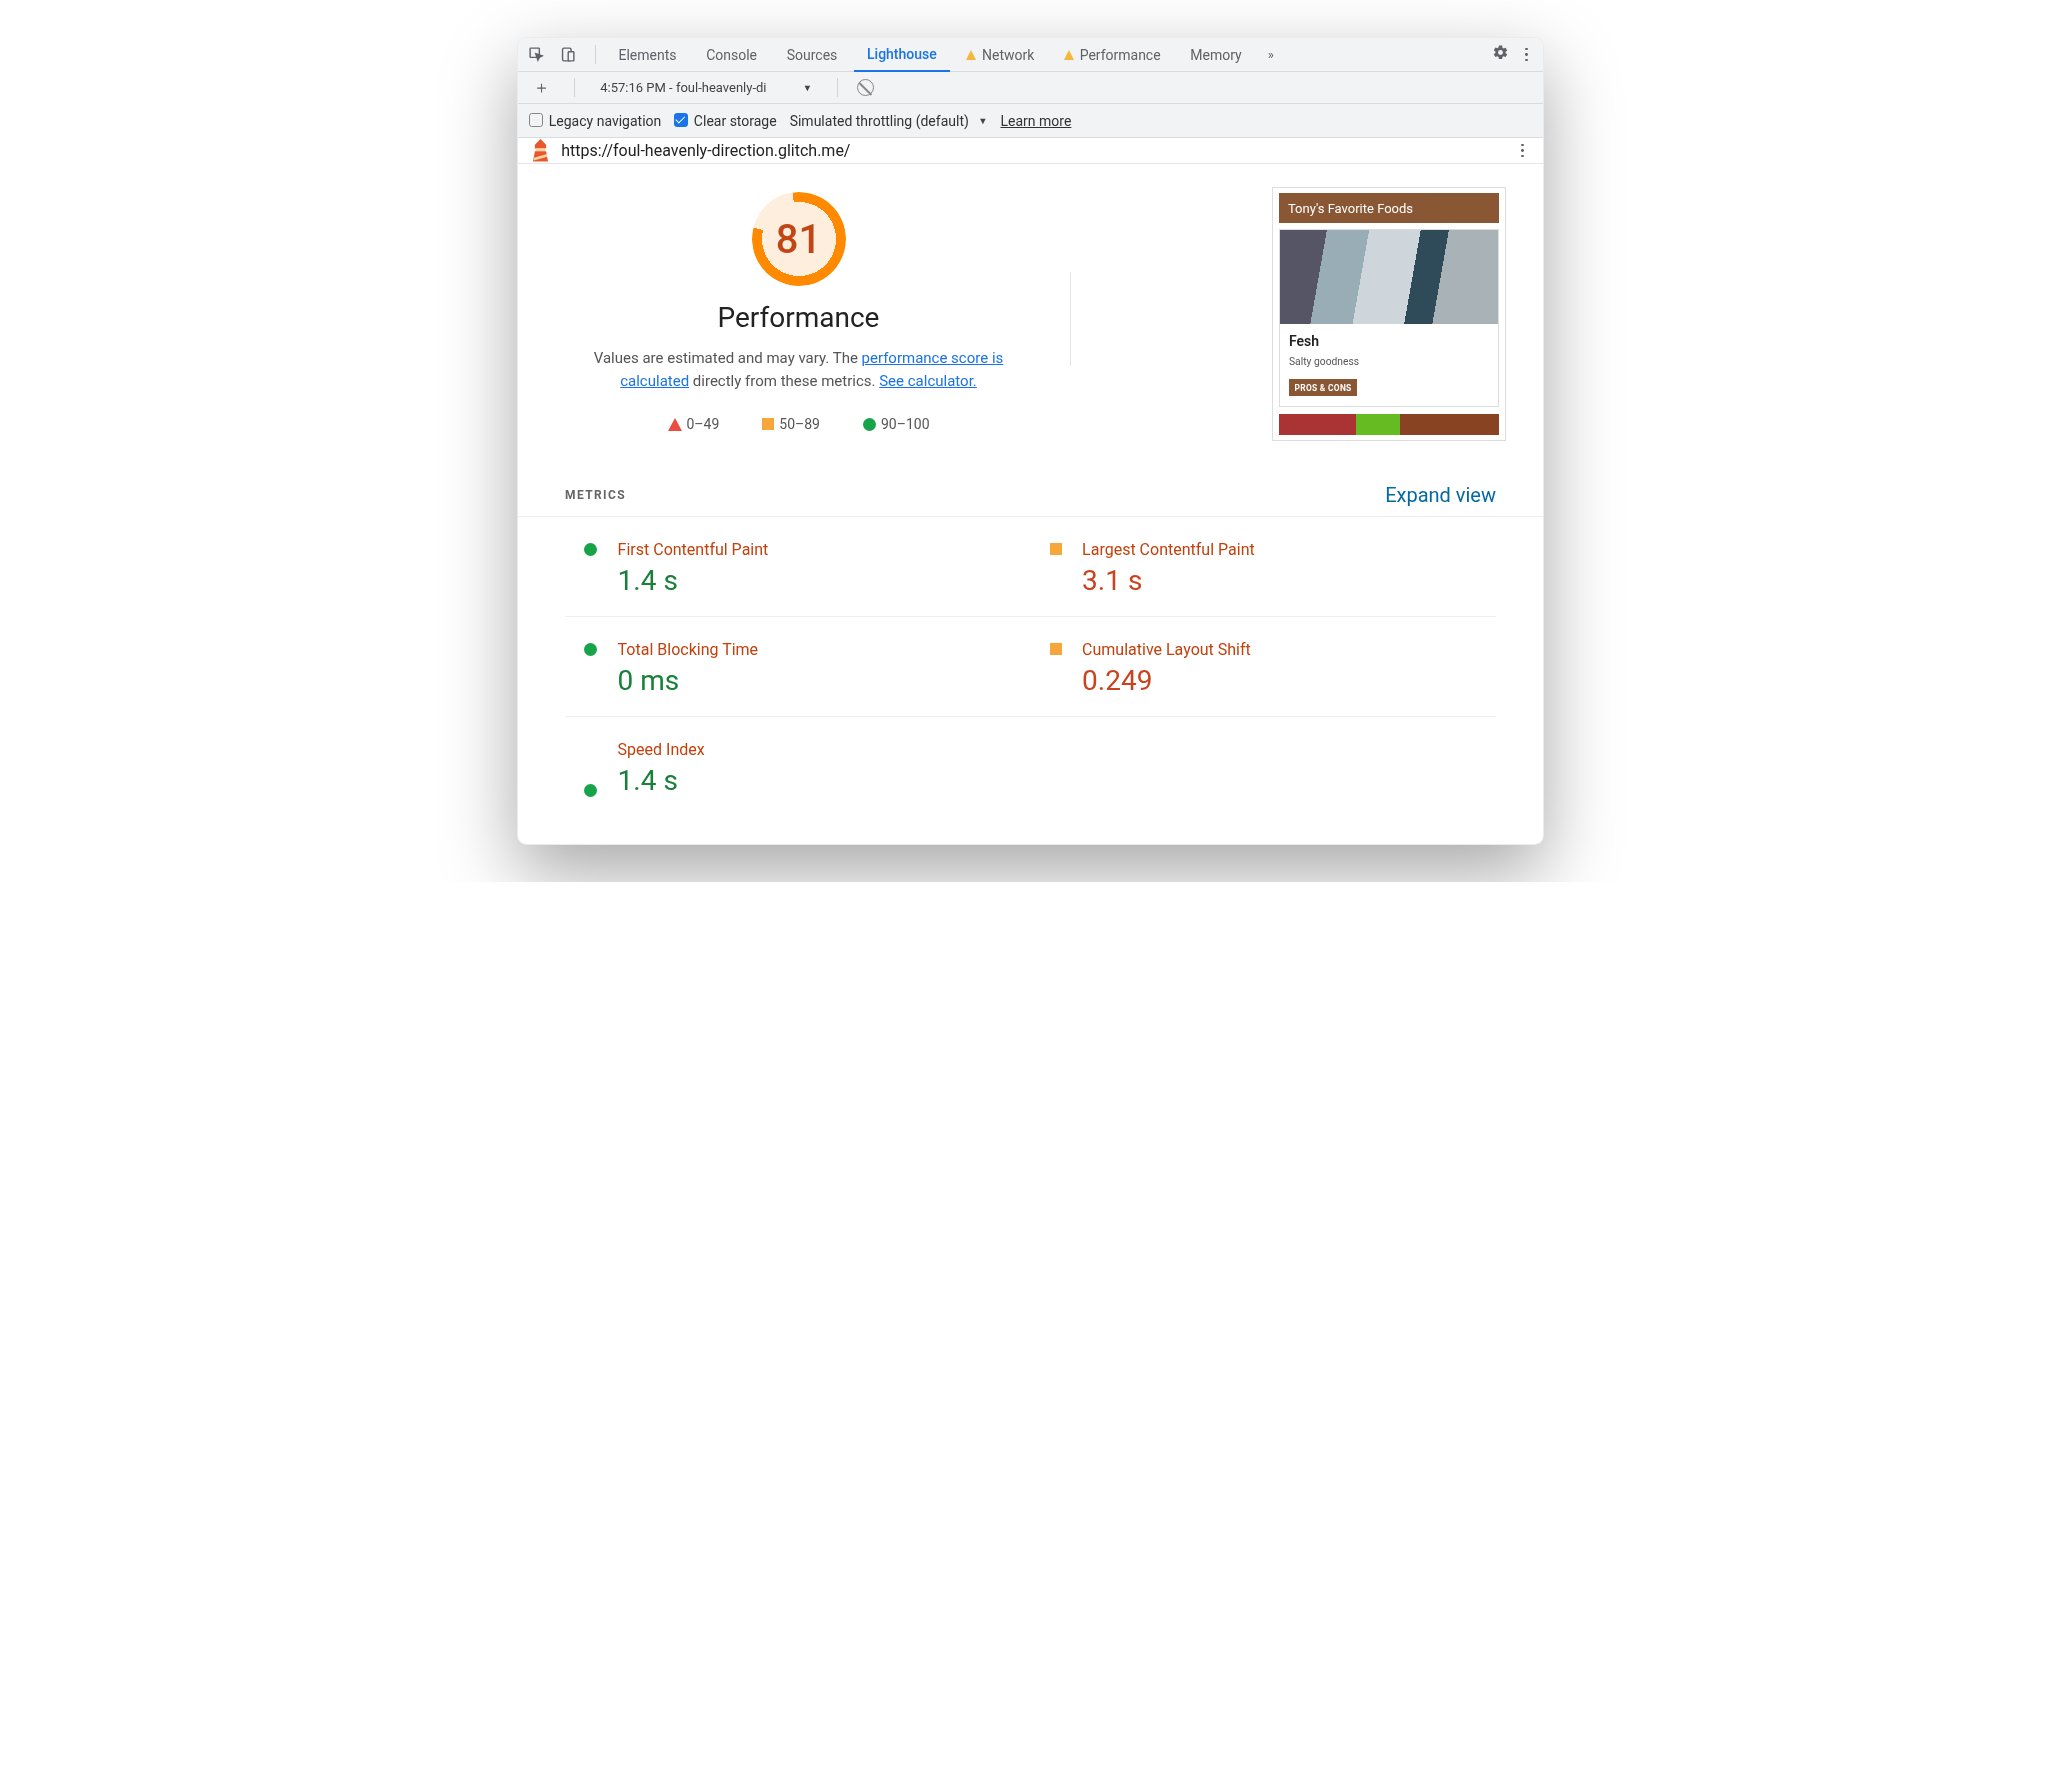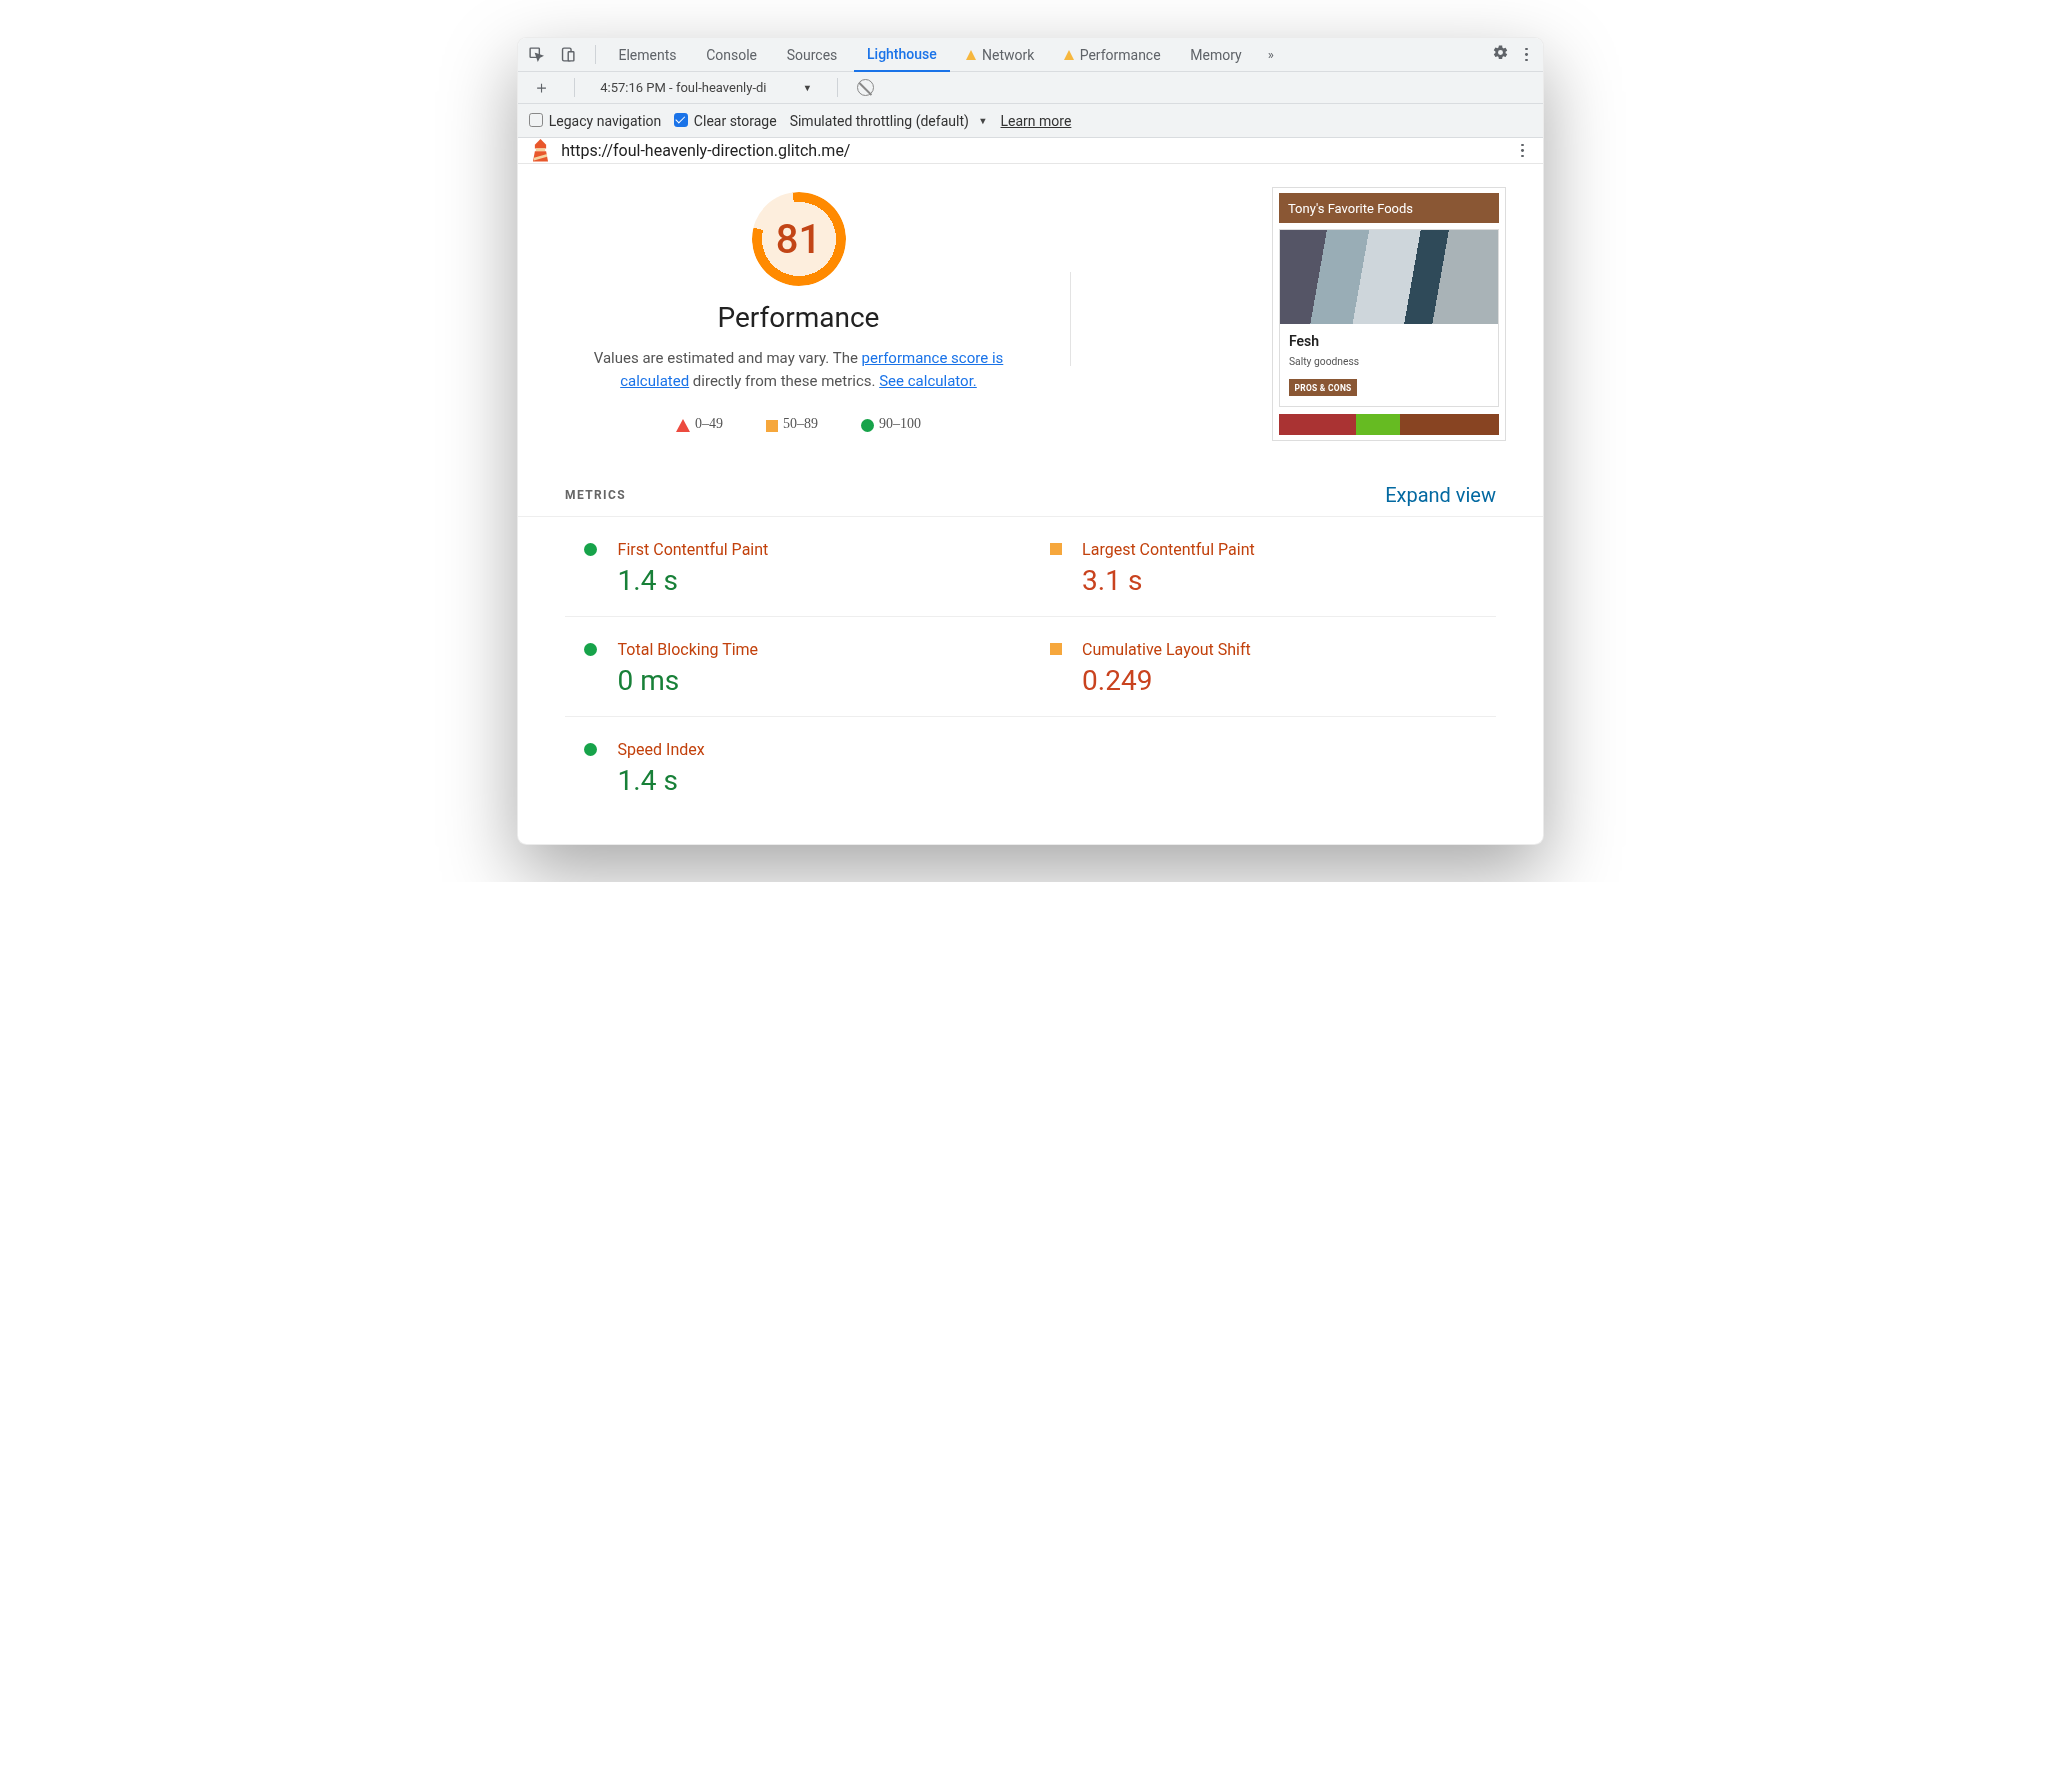--- a/index.html
+++ b/index.html
@@ -130,21 +130,21 @@
     transform: rotate(-8deg);
   }
   .gauge-num {
     position:absolute; inset:0; display:flex; align-items:center; justify-content:center;
     font-size:40px; font-weight:500; color:#c24516;
   }
   .cat-title { font-size:28px; font-weight:400; color:#222; margin-top:15px;}
   .desc { font-size:15px; color:#555; text-align:center; line-height:1.55; margin-top:13px; max-width:412px;}
   .desc a { color:#1a73e8; text-decoration:underline; cursor:pointer;}
   .legend { display:flex; gap:43px; margin-top:22.5px; font-size:14px; color:#555; align-items:center;}
-  .leg-item{ display:flex; align-items:flex-end; gap:5px;font-family:Liberation Serif, serif;}
+  .leg-item{ display:flex; align-items:center; gap:5px;}
   .shape-tri { width:0;height:0;border-left:7.5px solid transparent;border-right:7.5px solid transparent;border-bottom:13px solid #ec4b3f;}
   .shape-sq { width:12px;height:12px;background:#f6a73c;}
   .shape-circ { width:13px;height:13px;border-radius:50%;background:#17a34a;}
   .vdiv { width:0.9px; background:#e3e3e3; height:94px; align-self:center; margin-top:9.4px;}
   .preview {
     width:234px; border:0.9px solid #ddd; padding:5.6px; background:#fff;
   }
   .preview-header{ background:#8a5734; color:#fff; font-size:13px; padding:7.5px 9.4px;}
   .pcard{ border:0.9px solid #ddd; margin-top:5.6px; overflow:hidden;}
   .pcard-img{ height:94px; background:
@@ -163,21 +163,21 @@
   .metrics-head h3{ font-size:12px; font-weight:700; letter-spacing:1.4px;}
   .expand { font-size:20px; color:#0369a1; cursor:pointer;}
   .metrics-grid{
     display:grid; grid-template-columns: 1fr 1fr; column-gap:0;
     padding: 0 47px 28px 47px;
   }
   .metric{
     padding:22.5px 9.4px 19px 19px; border-bottom:0.9px solid #eee;
     display:flex; gap:20.6px; align-items:flex-start;
   }
-  .metric:nth-last-child(-n+1){ border-bottom:none;}
+  .metric:nth-last-child(-n+1){ border-bottom:none;align-items:flex-end;}
   .m-dot{ width:13px;height:13px;border-radius:50%;background:#17a34a;margin-top:3.7px;flex-shrink:0;}
   .m-sq{ width:12px;height:12px;background:#f6a73c;margin-top:3.7px;flex-shrink:0;}
   .m-body{}
   .m-label{ font-size:16px; color:#c2410c;}
   .m-val{ font-size:28px; margin-top:5.6px;}
   .m-val.green{ color:#188038;}
   .m-val.orange{ color:#c9431f;}
 </style>
 </head>
 <body>

